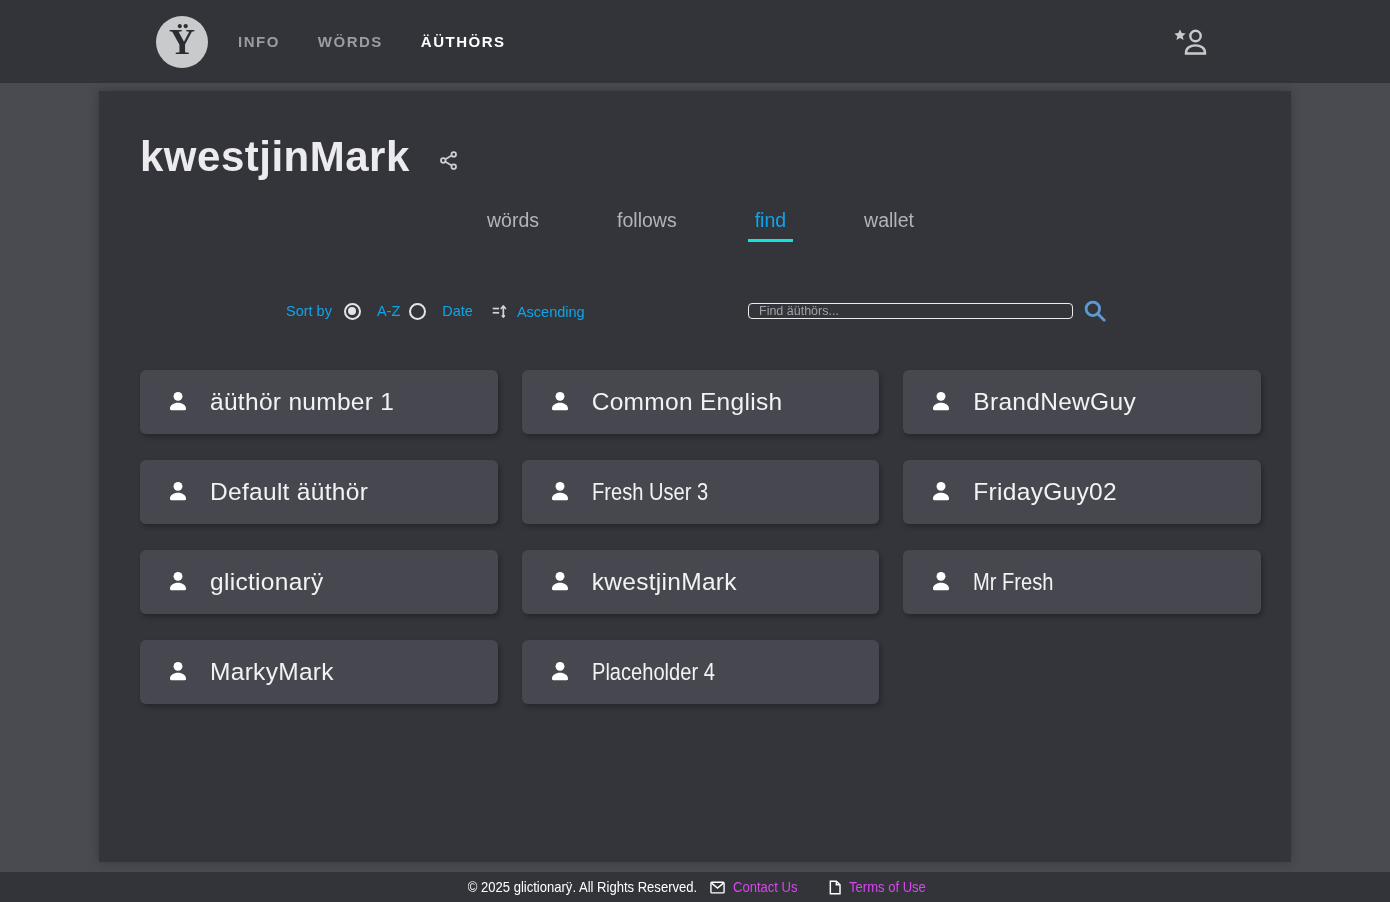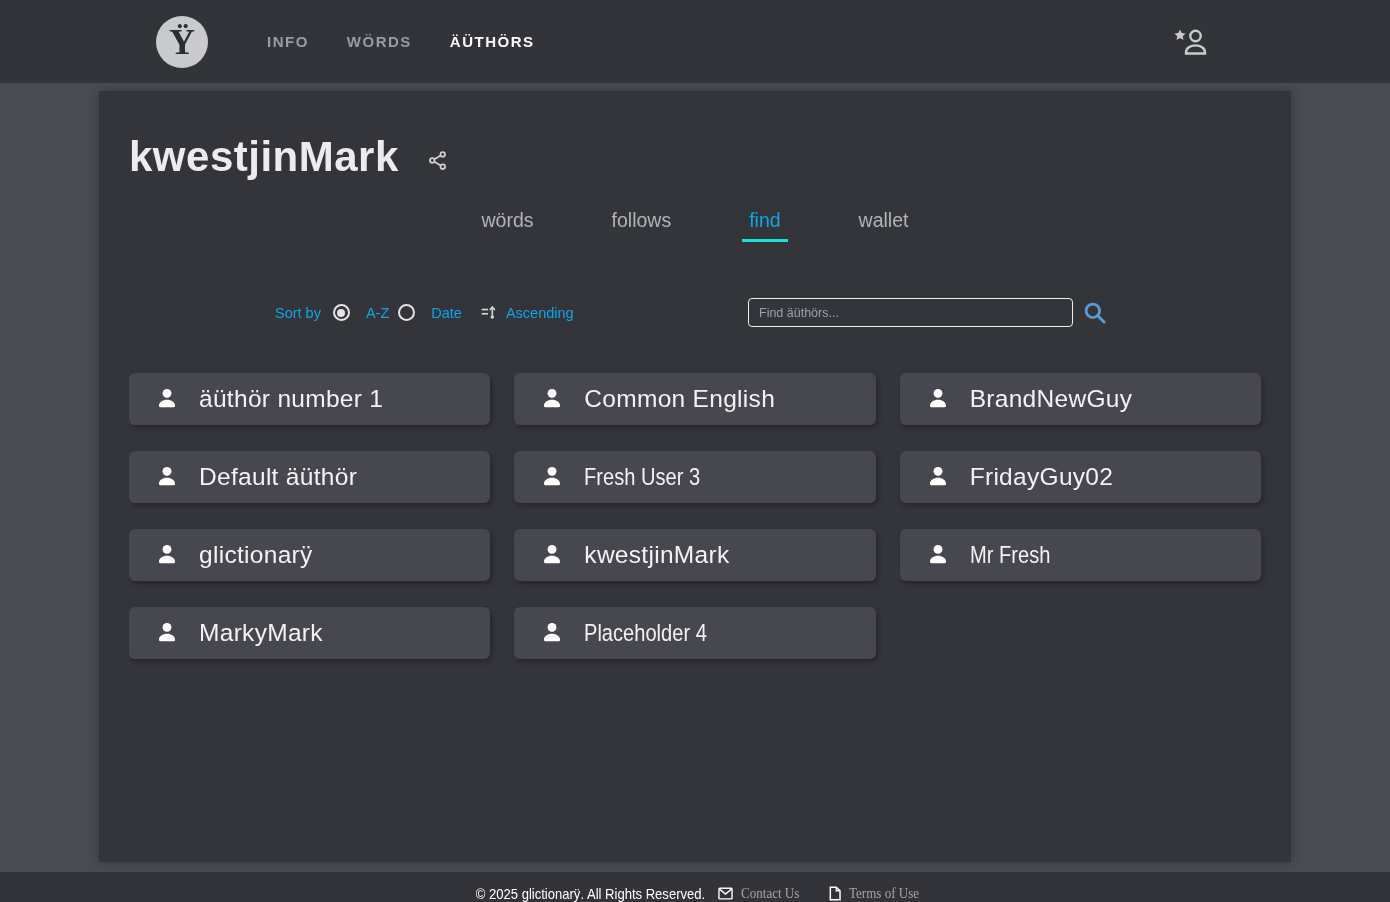--- a/index.html
+++ b/index.html
@@ -16,34 +16,35 @@
     display:flex; align-items:center;
   }
   .logo {
     width:52px; height:52px; border-radius:50%;
     background:#c9cacc; margin-left:156px;
     display:flex; align-items:center; justify-content:center;
     font-family:"Liberation Serif", serif;
     font-size:36px; font-weight:bold; color:#2b2d33;
     cursor:pointer; line-height:1;
   }
-  .nav-links { display:flex; align-items:flex-start; margin-left:59px; gap:38px; }
+  .nav-links { display:flex; align-items:flex-start; margin-left:30px; gap:38px; }
   .nav-link {
     font-size:15px; font-weight:bold; letter-spacing:1.5px;
     color:#9b9ca2; text-decoration:none; cursor:pointer;
   }
   .nav-link.active { color:#ffffff; }
   .nav-user { margin-left:auto; margin-right:180px; cursor:pointer; display:flex; }
 
   
   .panel {
     width:1192px; height:771px;
     margin:8px auto 0;
     background:#34353b;
     box-shadow:0 0 10px rgba(0,0,0,.25);
+    padding-left:11px;
   }
   .title-row {
     display:flex; align-items:center; gap:28px;
     padding:42px 0 0 30px;
   }
   .page-title {
     font-size:42px; font-weight:600; color:#ececee;
     letter-spacing:.5px;
   }
   .share-btn { cursor:pointer; display:flex; margin-top:6px; }
@@ -73,54 +74,54 @@
     cursor:pointer; flex:none;
   }
   .radio.selected::after {
     content:""; position:absolute; inset:2.5px;
     border-radius:50%; background:#e4e4e7;
   }
   .sort-opt { display:flex; align-items:center; gap:16px; margin-right:9px; cursor:pointer; }
   .sort-dir { display:flex; align-items:flex-end; gap:9px; margin-left:9px; cursor:pointer; }
   .search-group { margin-left:auto; display:flex; align-items:center; gap:9px; }
   .search-input {
-    width:325px; height:29px;
+    width:325px; height:16px;
     background:transparent; border:1px solid #eceded; border-radius:4px;
     color:#eceded; font-size:12.5px; padding:0 10px;
     font-family:"Liberation Sans", sans-serif; outline:none;
   }
   .search-input::placeholder { color:#9fa1a8; }
   .search-btn { cursor:pointer; display:flex; }
 
   
   .grid {
     margin-top:46px; padding:0 30px;
     display:grid; grid-template-columns:repeat(3, 1fr);
     gap:26px 24px;
   }
   .card {
-    height:52px; background:#47484f; border-radius:6px;
+    height:64px; background:#47484f; border-radius:6px;
     display:flex; align-items:center; gap:19px; padding:0 25px;
     box-shadow:2px 3px 5px rgba(0,0,0,.28);
     cursor:pointer;
   }
   .card-label { font-size:24.5px; color:#f2f2f3; letter-spacing:.3px; white-space:nowrap; }
   .card-label.condensed { transform:scaleX(.82); transform-origin:left center; letter-spacing:0; }
 
   
   .footer {
     height:30px; margin-top:10px; background:#33343a;
-    display:flex; align-items:flex-end; justify-content:center; 
+    display:flex; align-items:center; justify-content:center; 
     font-size:14.5px; color:#ffffff;
   }
   .footer-copy { transform:scaleX(.9); transform-origin:center; white-space:nowrap; }
   .footer-links { display:flex; align-items:center; gap:24px; }
   .footer-link {
     display:flex; align-items:center; gap:8px;
-    color:#a3a3a3; text-decoration:none; cursor:pointer;font-family:Liberation Serif, serif;
+    color:#d946ef; text-decoration:none; cursor:pointer;
   }
   .footer-link span { transform:scaleX(.9); transform-origin:left center; white-space:nowrap; }
   svg { display:block; }
 </style>
 </head>
 <body>
 
 <header class="navbar">
   <div class="logo">
     <span>Ÿ</span>

